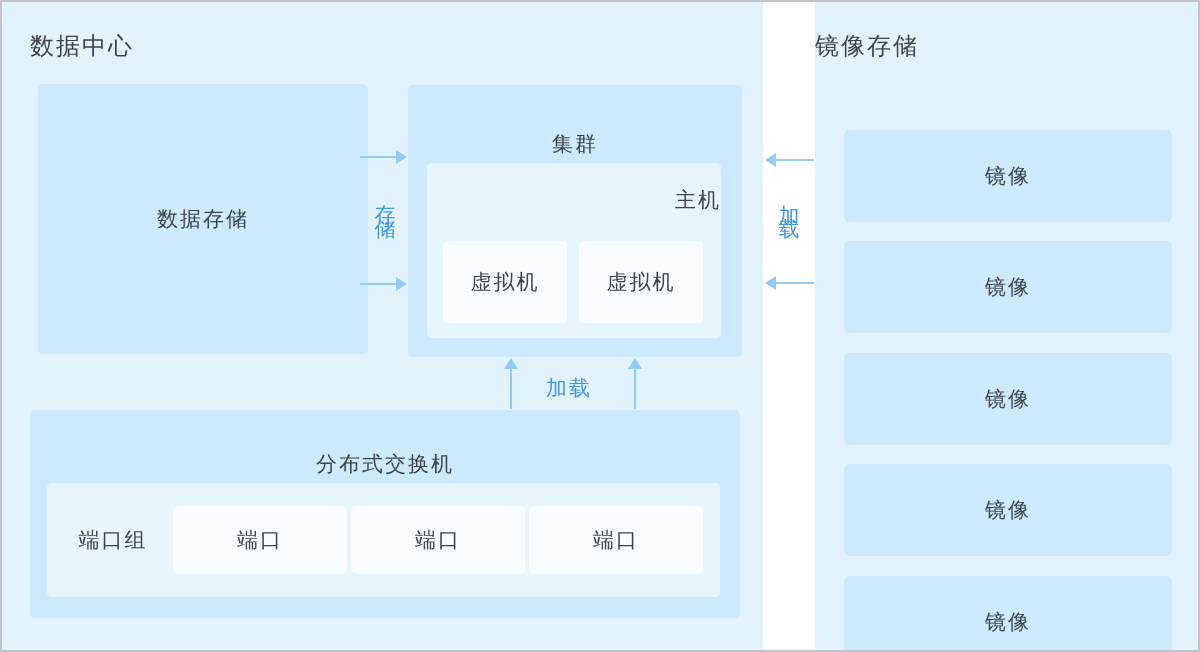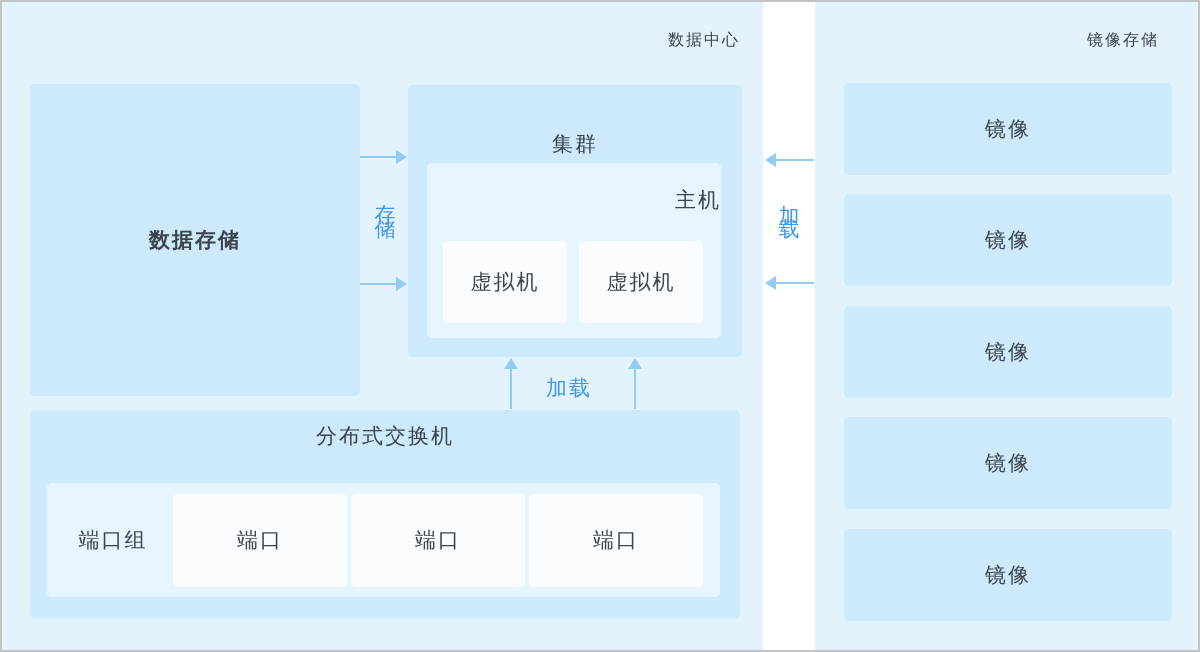--- a/index.html
+++ b/index.html
@@ -4,21 +4,21 @@
 <style>
   html,body{margin:0;padding:0;background:#ffffff;font-family:"Liberation Sans",sans-serif;}
   #canvas{
     position:relative;width:1200px;height:652px;box-sizing:border-box;
     border:2px solid #c2c3c7;background:#ffffff;overflow:hidden;
   }
   .panel{position:absolute;top:0;height:648px;background:#e3f3fd;}
   #dc-panel{left:0;width:761px;}
   #img-panel{left:813px;width:383px;}
   .panel-title{
-    position:absolute;text-align:right;color:#3d434a;font-size:16px;
+    position:absolute;text-align:left;color:#3d434a;font-size:24px;
     letter-spacing:2px;
   }
   .box-dark{position:absolute;background:#cceafc;border-radius:5px;}
   .box-light{position:absolute;background:#e6f5fe;border-radius:5px;}
   .box-white{background:#fafdff;border-radius:5px;}
   .center-label{
     display:flex;align-items:center;justify-content:center;
     color:#3d434a;font-size:21px;letter-spacing:2px;height:100%;
   }
   .top-label{
@@ -40,38 +40,38 @@
     content:'';position:absolute;top:-11px;left:-6px;width:0;height:0;
     border-bottom:11px solid #92ccf4;border-left:7px solid transparent;border-right:7px solid transparent;
   }
   .v-label{
     position:absolute;writing-mode:vertical-rl;text-orientation:upright;
     color:#3f97e8;font-size:21px;letter-spacing:13px;line-height:22px;
   }
   .h-label{position:absolute;color:#3f97e8;font-size:21px;letter-spacing:2px;}
 
   
-  #data-storage{left:28px;top:82px;width:330px;height:312px;font-weight:bold;}
+  #data-storage{left:36px;top:82px;width:330px;height:270px;}
   #cluster{left:406px;top:83px;width:334px;height:272px;}
   #cluster-title{padding-top:45px;}
   #host{left:19px;top:78px;width:294px;height:175px;}
   #host-title{padding-top:23px;text-align:right;}
   #vm-row{position:absolute;left:16px;right:18px;top:78px;display:flex;gap:12px;}
   .vm{flex:1;height:82px;display:flex;align-items:center;justify-content:center;
       color:#3d434a;font-size:21px;letter-spacing:2px;}
   #switch{left:28px;top:408px;width:710px;height:208px;}
-  #switch-title{padding-top:12px;}
+  #switch-title{padding-top:40px;}
   #port-band{left:17px;top:73px;width:673px;height:114px;display:flex;align-items:center;
              padding:0 17px 0 10px;box-sizing:border-box;gap:4px;}
   #port-group-label{width:112px;text-align:center;color:#3d434a;font-size:21px;letter-spacing:2px;flex:none;}
-  .port{flex:1;height:93px;display:flex;align-items:center;justify-content:center;
+  .port{flex:1;height:68px;display:flex;align-items:center;justify-content:center;
         color:#3d434a;font-size:21px;letter-spacing:2px;}
 
   
-  .img-box{left:29px;width:328px;height:92px;}
+  .img-box{left:29px;width:328px;height:92px;margin-top:47px;}
 </style>
 </head>
 <body>
 
 <div id="canvas">
 
   <div class="panel" id="dc-panel">
     <div class="panel-title" style="left:28px;top:28px;width:710px;">数据中心</div>
 
     <div class="box-dark" id="data-storage">

